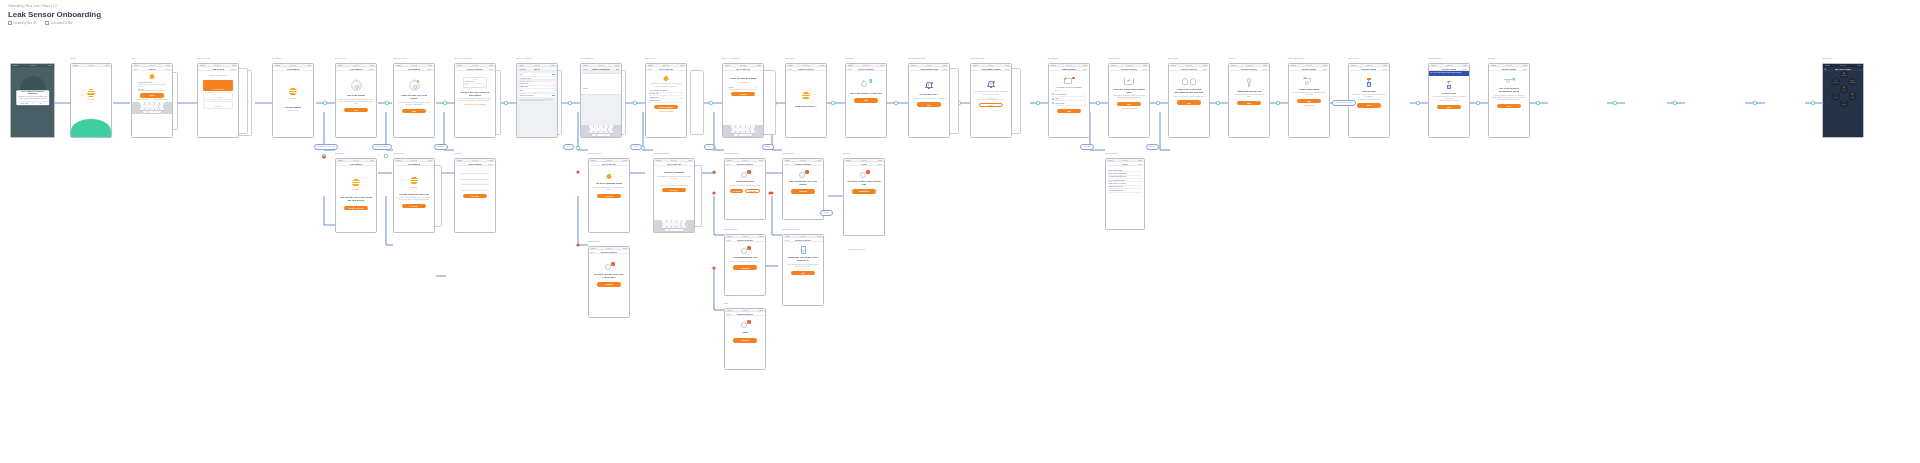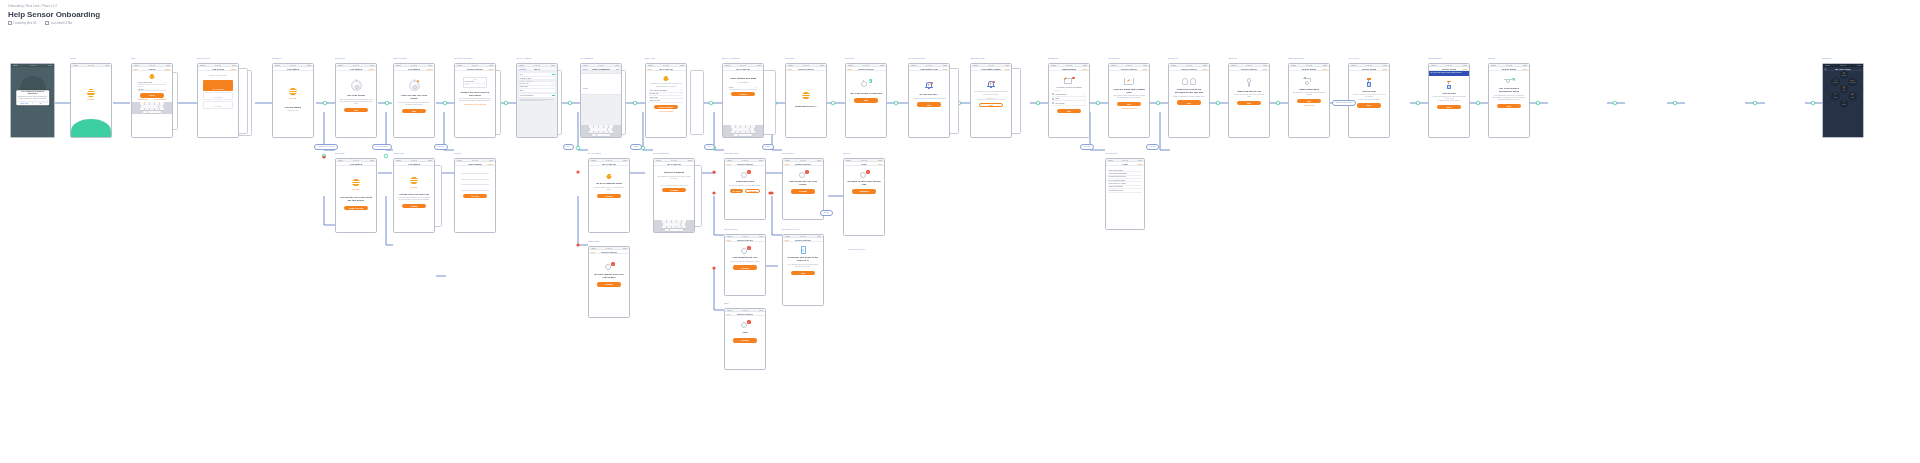--- a/index.html
+++ b/index.html
@@ -148,21 +148,21 @@
   .stack { position:absolute; border:.6px solid #c7ccd6; border-radius:1.6px;
     background:#fff; }
 </style>
 </head>
 <body>
 
 <div id="canvas">
 
   <div id="header">
     <div class="crumb">Onboarding  /  Hive Leak  /  Flows  v1.2</div>
-    <div class="title">Help Sensor Onboarding</div>
+    <div class="title">Leak Sensor Onboarding</div>
     <div class="meta">
       <div class="m">
         <span class="mi"></span>
         <span class="mt">Created by Hive UX</span>
       </div>
       <div class="m">
         <span class="mi"></span>
         <span class="mt">Last edited 12 Mar</span>
       </div>
     </div>

